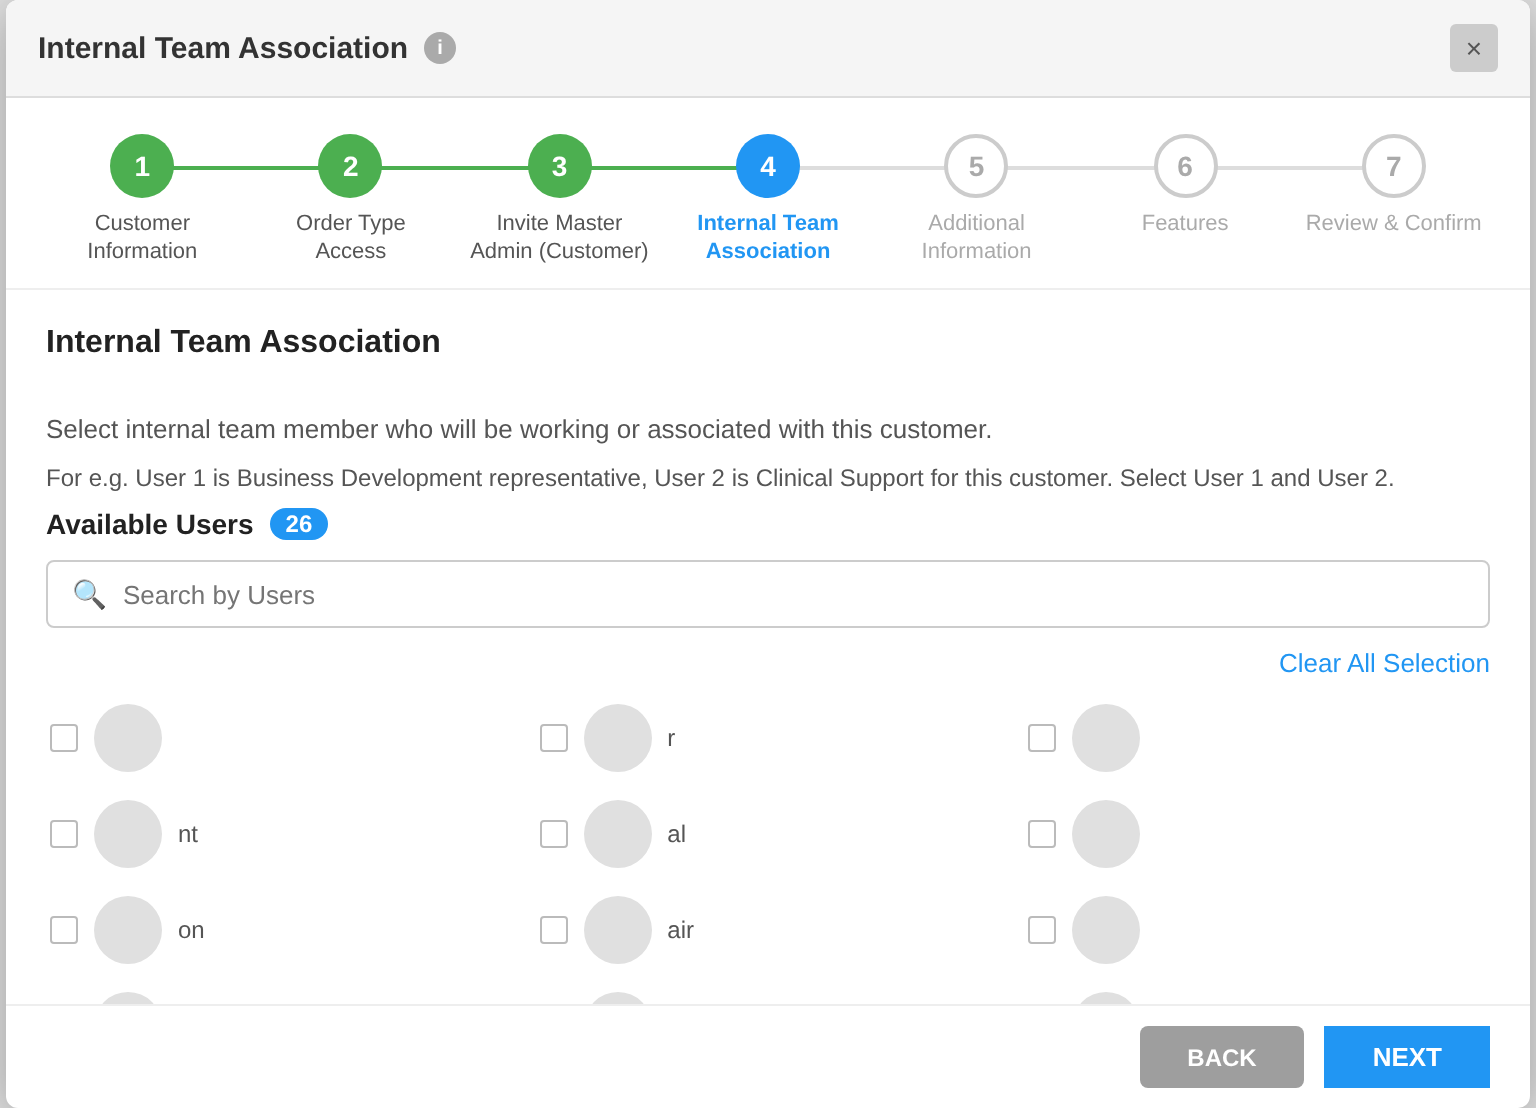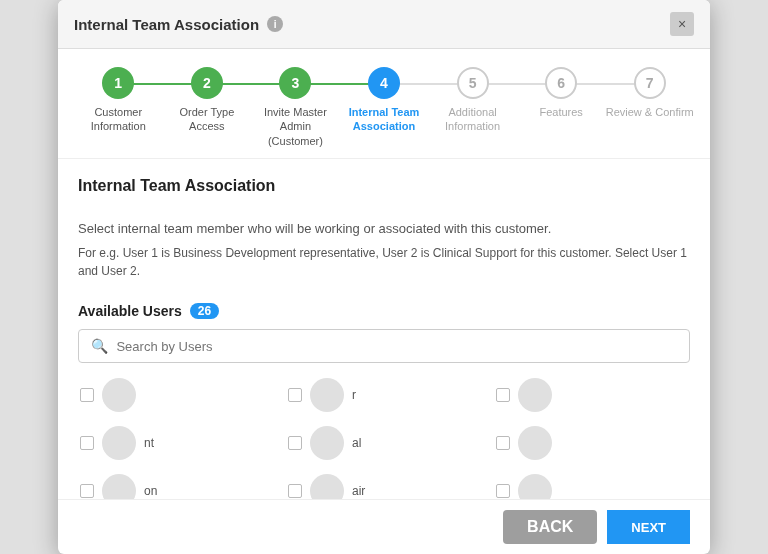--- a/index.html
+++ b/index.html
@@ -6,21 +6,21 @@
     body {
       font-family: -apple-system, BlinkMacSystemFont, 'Segoe UI', sans-serif;
       background: #e0e0e0;
       display: flex;
       align-items: center;
       justify-content: center;
       min-height: 100vh;
       font-size: 13px;
     }
     .modal {
-      width: 652px;
+      width: 762px;
       height: 554px;
       background: #fff;
       border-radius: 6px;
       box-shadow: 0 4px 24px rgba(0,0,0,0.3);
       display: flex;
       flex-direction: column;
       overflow: hidden;
       position: relative;
     }
     .modal-header {
@@ -147,21 +147,21 @@
       color: #555;
       font-size: 13px;
       line-height: 1.5;
       margin-bottom: 6px;
       margin-top: 24px;
     }
     .example-text {
       color: #555;
       font-size: 12px;
       line-height: 1.5;
-      margin-bottom: 23px;
+      margin-bottom: 6px;
     }
     .available-users-row {
       display: flex;
       align-items: flex-start;
       gap: 8px;
       margin-bottom: 10px;
     }
     .available-users-label {
       font-size: 14px;
       font-weight: 600;
@@ -242,21 +242,21 @@
       justify-content: flex-end;
       gap: 10px;
       flex-shrink: 0;
     }
     .btn-back {
       padding: 8px 24px;
       background: #9e9e9e;
       color: #fff;
       border: none;
       border-radius: 4px;
-      font-size: 16px;
+      font-size: 12px;
       font-weight: 600;
       cursor: pointer;
     }
     .btn-next {
       padding: 8px 24px;
       background: #2196f3;
       color: #fff;
       border: none;
       border-radius: 0;
       font-size: 13px;
@@ -330,20 +330,23 @@
     <div class="available-users-row">
       <span class="available-users-label">Available Users</span>
       <span class="badge">26</span>
     </div>
 
     <div class="search-box">
       <span class="search-icon">🔍</span>
       <input class="search-input" type="text" placeholder="Search by Users" style="">
     </div>
 
+    <div class="clear-all-row">
+      <a class="clear-all-link">Clear All Selection</a>
+    </div>
 
     <div class="users-grid">
 
       <div class="user-row">
         <div class="user-checkbox"></div>
         <div class="user-avatar"></div>
         <span class="user-name"></span>
       </div>
       <div class="user-row">
         <div class="user-checkbox"></div>

